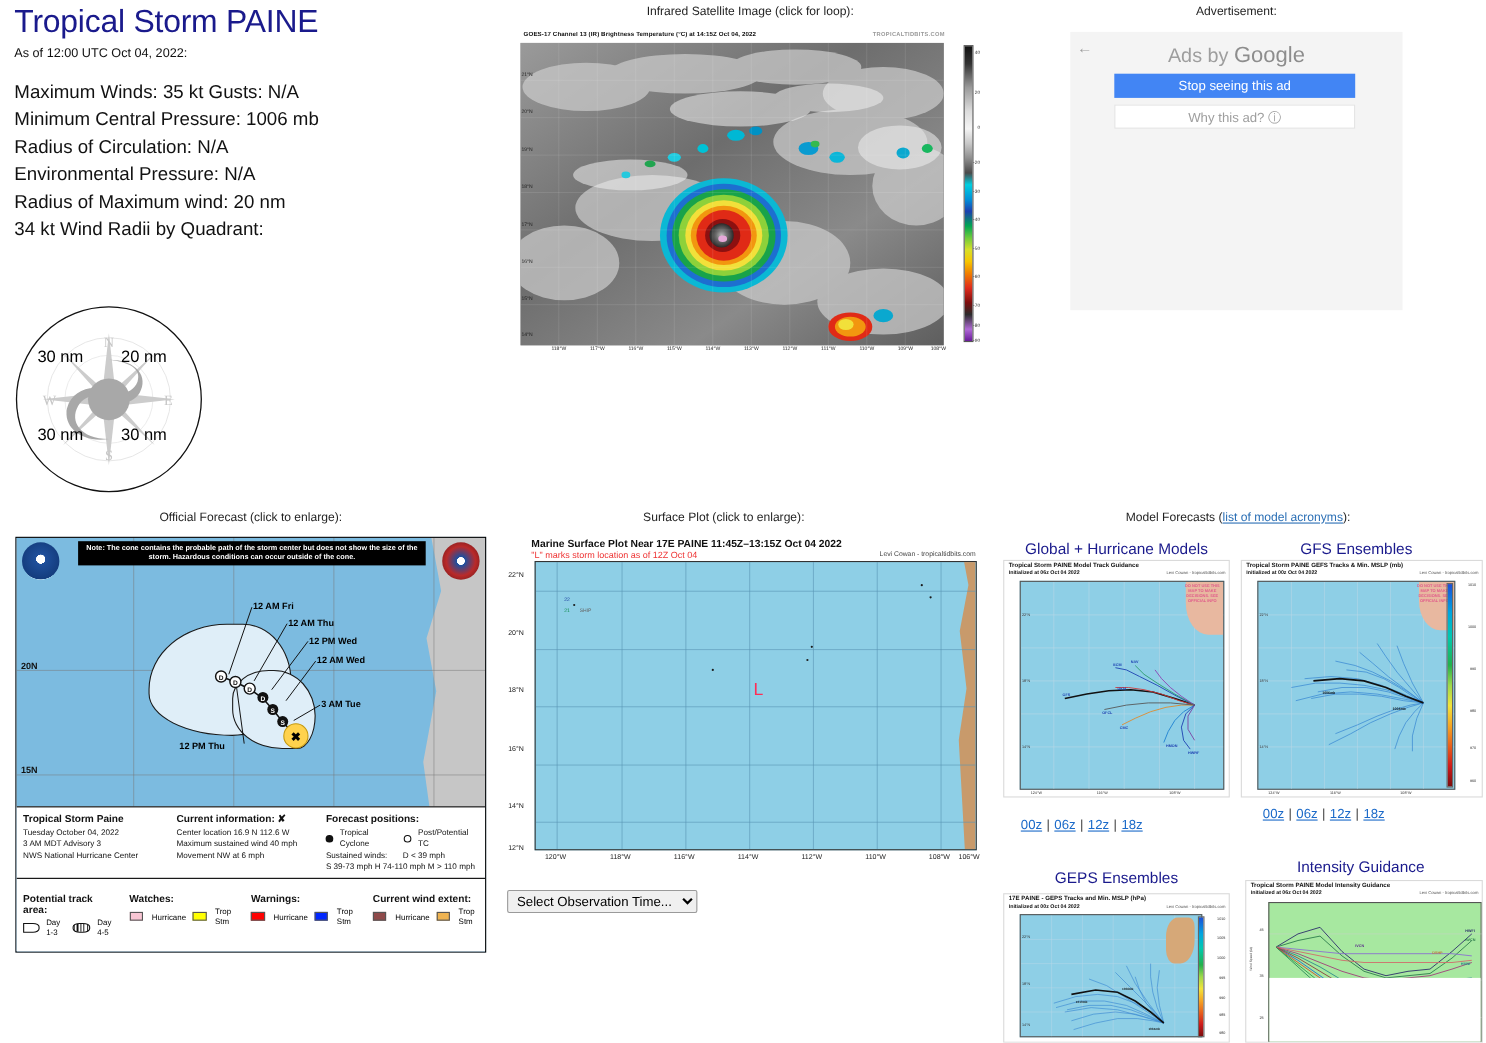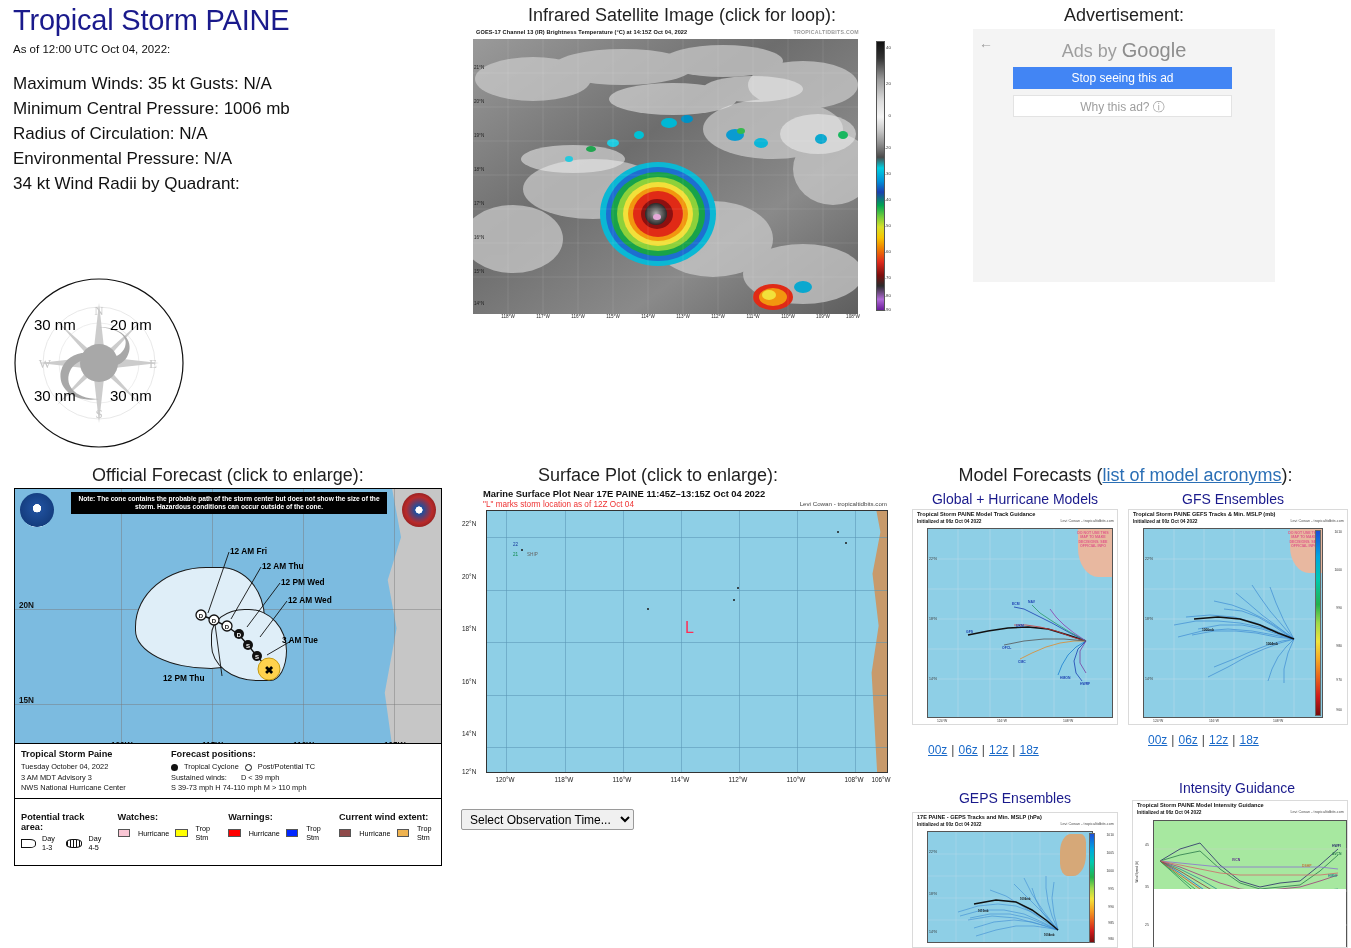--- a/index.html
+++ b/index.html
@@ -29,21 +29,21 @@
   .quad-label {
     position: absolute; font-size: 15px; color: #000; font-weight: 400;
   }
   .q-nw { left: 21px; top: 39px; }
   .q-ne { left: 97px; top: 39px; }
   .q-sw { left: 21px; top: 110px; }
   .q-se { left: 97px; top: 110px; }
 
   
   .cap {
-    position: absolute; font-size: 18px; color: #1f1f1f;
+    position: absolute; font-size: 11px; color: #1f1f1f;
     text-align: center; white-space: nowrap;
   }
   .cap a { color: #2b6fb5; text-decoration: underline; }
 
   
   .sat-box { position: absolute; left: 473px; top: 29px; width: 418px; height: 302px;
              background: #fff; overflow: hidden; }
   .sat-hdr { position: relative; height: 10px; background:#fff; }
   .sat-title { position: absolute; left: 3px; top: 0px; font-size: 5.6px; font-weight: bold; color: #111; letter-spacing: 0.1px; }
   .sat-credit { position: absolute; right: 32px; top: 0px; font-size: 5.2px; font-weight: bold; color: #9a9a9a; letter-spacing: 0.3px; }
@@ -162,20 +162,21 @@
 <div class="page">
 
   <div class="summary">
     <h1 class="storm-title">Tropical Storm PAINE</h1>
     <div class="asof">As of 12:00 UTC Oct 04, 2022:</div>
     <div class="stat-list">
       <div class="stat-line">Maximum Winds: 35 kt  Gusts: N/A</div>
       <div class="stat-line">Minimum Central Pressure: 1006 mb</div>
       <div class="stat-line">Radius of Circulation: N/A</div>
       <div class="stat-line">Environmental Pressure: N/A</div>
+      <div class="stat-line">Radius of Maximum wind: 20 nm</div>
       <div class="stat-line">34 kt Wind Radii by Quadrant:</div>
     </div>
   </div>
 
   <div class="compass-wrap">
     <svg class="compass-svg" width="172" height="172" viewBox="0 0 172 172">
       <circle cx="86" cy="86" r="84" fill="#ffffff" stroke="#111" stroke-width="1.2"></circle>
       <circle cx="86" cy="86" r="56" fill="none" stroke="#e2e2e2" stroke-width="0.8"></circle>
       <circle cx="86" cy="86" r="40" fill="none" stroke="#e8e8e8" stroke-width="0.8"></circle>
       <g stroke="#cfcfcf" stroke-width="0.7">
@@ -401,30 +402,36 @@
         <text x="242" y="170" font-size="6" font-weight="bold" text-anchor="middle" fill="#fff">S</text>
       </g>
       <circle cx="254" cy="180" r="11" fill="#ffd24d" stroke="#c49a12" stroke-width="1"></circle>
       <text x="254" y="185" font-size="11" font-weight="bold" text-anchor="middle" fill="#000">✖</text>
     </svg>
 
     <div class="tk-lab" style="left:215px; top:57px;">12 AM Fri</div>
     <div class="tk-lab" style="left:247px; top:72px;">12 AM Thu</div>
     <div class="tk-lab" style="left:266px; top:88px;">12 PM Wed</div>
     <div class="tk-lab" style="left:273px; top:106px;">12 AM Wed</div>
-    <div class="tk-lab" style="left:267px; top:146px;text-align:right;">3 AM Tue</div>
+    <div class="tk-lab" style="left:277px; top:146px;text-align:right;">3 AM Tue</div>
     <div class="tk-lab" style="left:148px; top:184px;">12 PM Thu</div>
 
     <div class="legend">
       <div class="lg-top">
         <div class="lg-col" style="width:140px">
           <div class="lg-h">Tropical Storm Paine</div>
           <div>Tuesday October 04, 2022</div>
           <div>3 AM MDT Advisory 3</div>
           <div>NWS National Hurricane Center</div>
+        </div>
+        <div class="lg-col" style="width:136px">
+          <div class="lg-h">Current information: ✘</div>
+          <div>Center location 16.9 N 112.6 W</div>
+          <div>Maximum sustained wind 40 mph</div>
+          <div>Movement NW at 6 mph</div>
         </div>
         <div class="lg-col" style="width:150px">
           <div class="lg-h">Forecast positions:</div>
           <div style="display:flex;gap:6px;align-items:center">
             <span style="display:inline-block;width:7px;height:7px;border-radius:50%;background:#111"></span>
             <span>Tropical Cyclone</span>
             <span style="display:inline-block;width:7px;height:7px;border-radius:50%;border:1px solid #111"></span>
             <span>Post/Potential TC</span>
           </div>
           <div style="display:flex;gap:14px">

